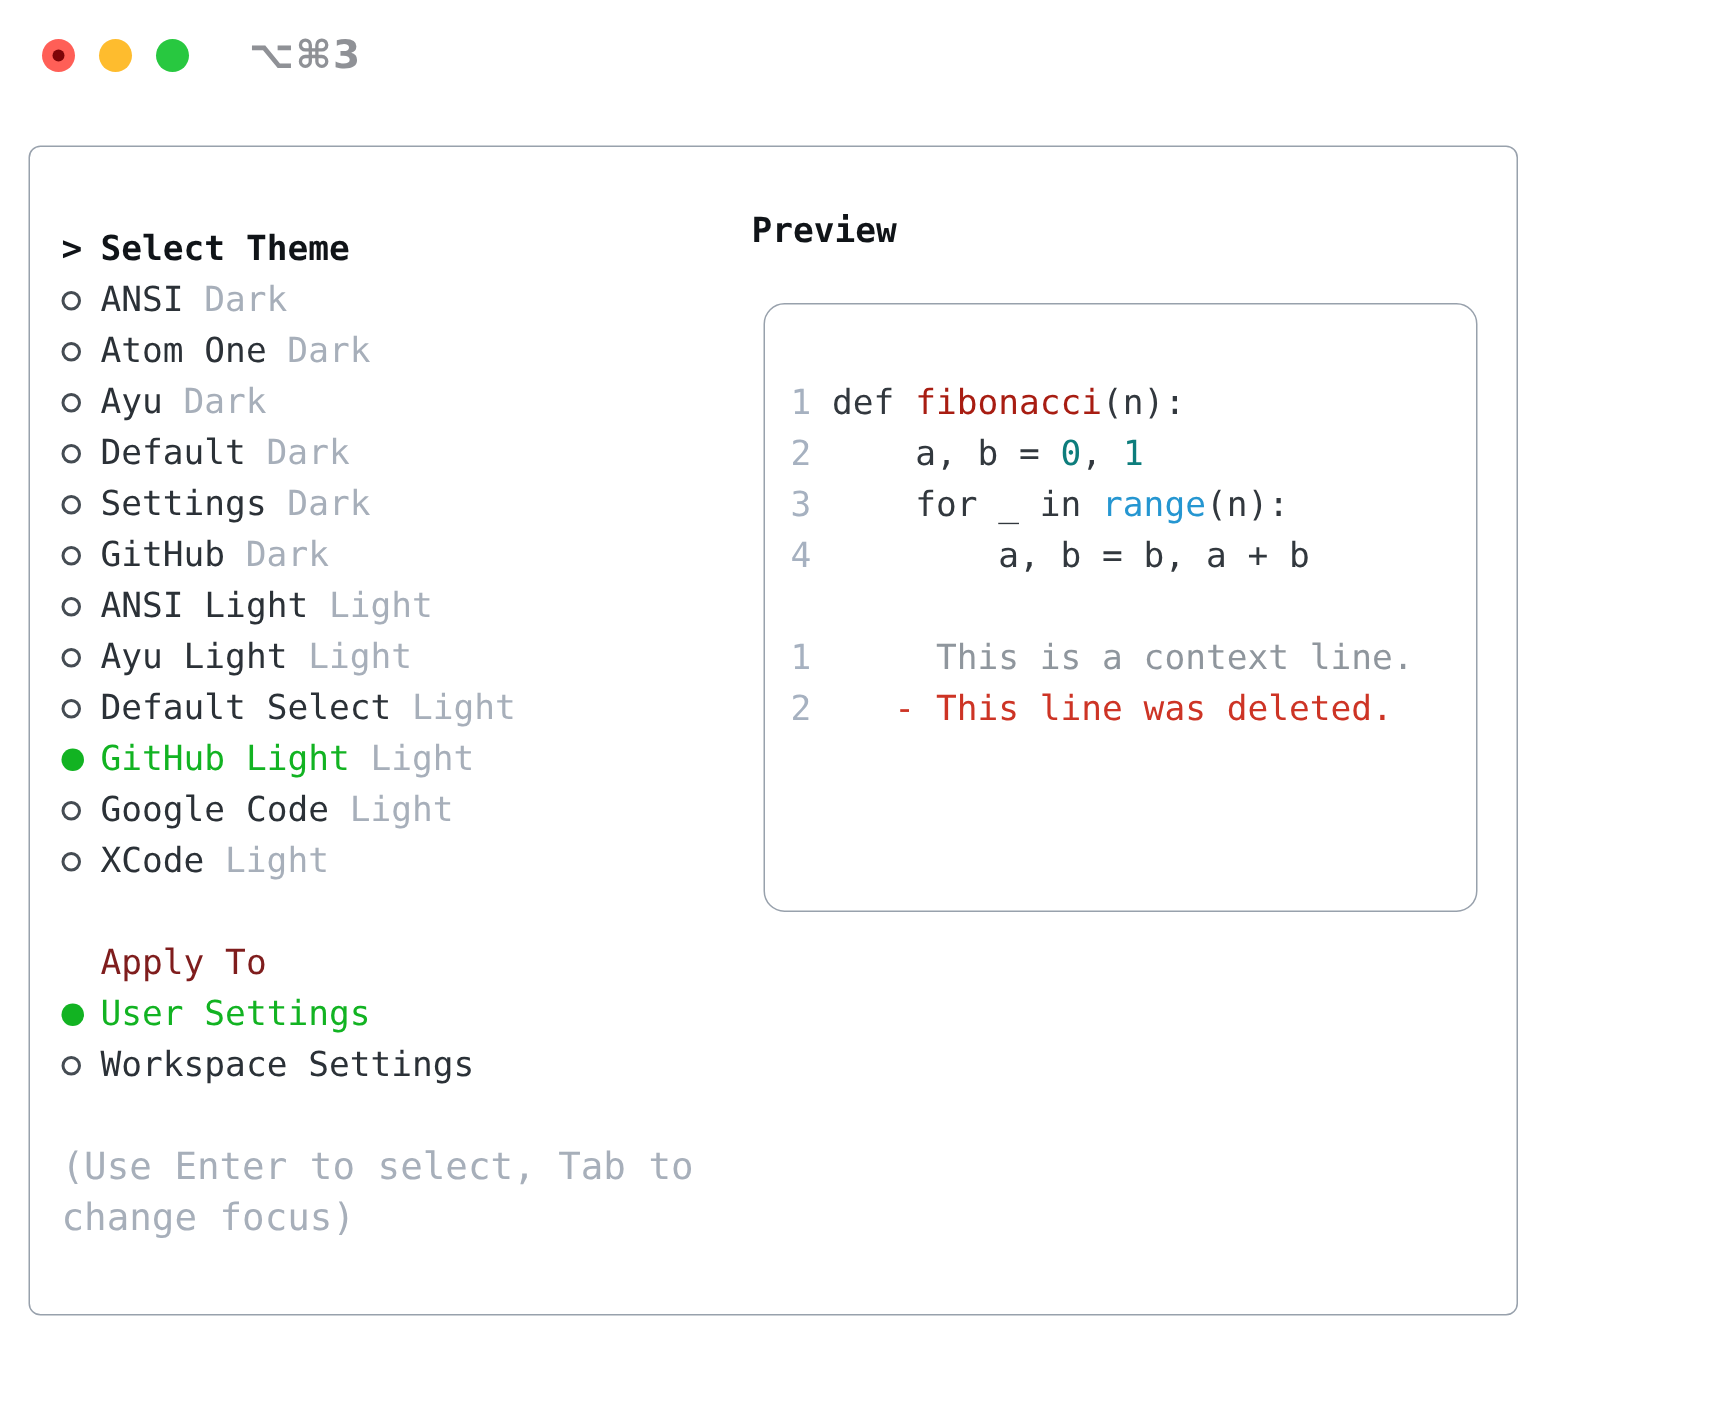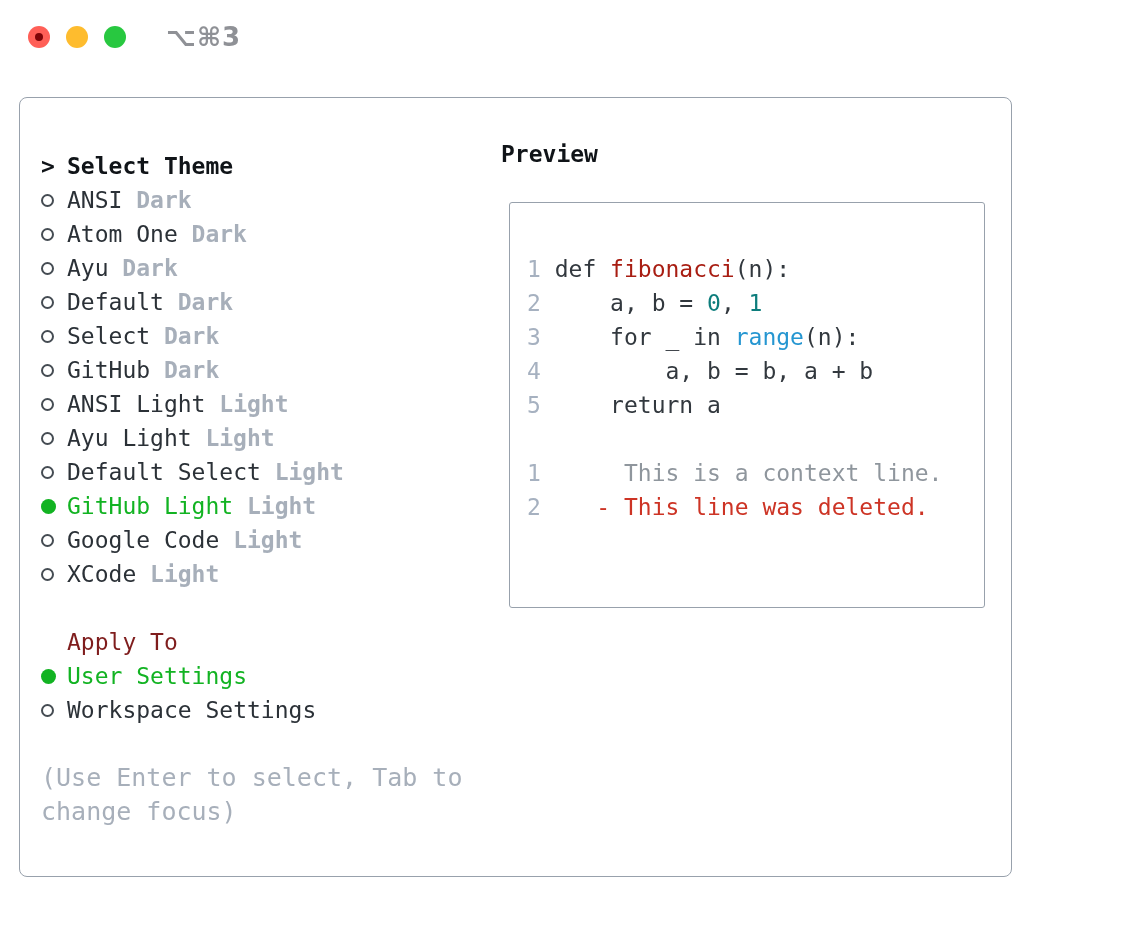--- a/index.html
+++ b/index.html
@@ -27,29 +27,29 @@
   .leftcol{position:absolute;left:21px;top:51px;width:455px;}
   .row{height:34px;display:flex;align-items:center;font-size:23px;color:var(--text-dark);}
   .marker{width:26px;display:flex;align-items:center;flex:none;}
   .cursor{font-weight:bold;color:#101418;font-size:23px;}
   .circle{width:13px;height:13px;border:2px solid #454c53;border-radius:50%;box-sizing:border-box;}
   .circle.sel{width:15px;height:15px;border:none;background:var(--accent-green);}
   .hdr{font-weight:bold;color:#101418;}
   .subhdr{color:#7f1d1d;}
   .tname{color:var(--text-dark);white-space:pre;}
   .tname.sel{color:var(--accent-green);text-align:center;}
-  .variant{color:var(--muted-gray);margin-left:13.8px;white-space:pre;font-weight:bold;}
+  .variant{color:var(--muted-gray);margin-left:13.8px;white-space:pre;}
   .spacer{height:34px;}
   .help{font-size:25px;line-height:34px;color:var(--muted-gray);width:450px;}
 
   
   .preview-label{position:absolute;left:481px;top:39px;height:34px;line-height:34px;
                  font-size:23px;font-weight:bold;color:#101418;}
   .preview-box{position:absolute;left:489px;top:104px;width:476px;height:406px;
-               border:1.5px solid var(--border-gray);border-radius:3px;box-sizing:border-box;
+               border:1.5px solid var(--border-gray);border-radius:14px;box-sizing:border-box;
                overflow:hidden;}
   .codewrap{padding:49px 0 0 17px;}
   .cl{height:34px;line-height:34px;font-size:23px;white-space:pre;}
   .lnum{color:var(--line-number-gray);}
   .tk-code{color:#32383e;}
   .tk-func{color:var(--function-red);}
   .tk-num{color:var(--number-teal);}
   .tk-builtin{color:var(--builtin-blue);}
   .d-context{color:var(--context-gray);}
   .d-deleted{color:var(--deleted-red);}
@@ -103,21 +103,21 @@
             <span class="marker">
               <span class="circle"></span>
             </span>
             <span class="tname">Default</span>
             <span class="variant">Dark</span>
           </div>
           <div class="row">
             <span class="marker">
               <span class="circle"></span>
             </span>
-            <span class="tname">Select</span>
+            <span class="tname">Settings</span>
             <span class="variant">Dark</span>
           </div>
           <div class="row">
             <span class="marker">
               <span class="circle"></span>
             </span>
             <span class="tname">GitHub</span>
             <span class="variant">Dark</span>
           </div>
           <div class="row">
@@ -192,21 +192,20 @@
     </div>
 
     <div class="preview-label">Preview</div>
 
     <div class="preview-box">
       <div class="codewrap" id="codewrap">
           <div class="cl"><span class="lnum">1 </span><span class="tk-code">def </span><span class="tk-func">fibonacci</span><span class="tk-code">(n):</span></div>
           <div class="cl"><span class="lnum">2 </span><span class="tk-code">    a, b = </span><span class="tk-num">0</span><span class="tk-code">, </span><span class="tk-num">1</span></div>
           <div class="cl"><span class="lnum">3 </span><span class="tk-code">    for _ in </span><span class="tk-builtin">range</span><span class="tk-code">(n):</span></div>
           <div class="cl"><span class="lnum">4 </span><span class="tk-code">        a, b = b, a + b</span></div>
-          <div class="cl"><span class="lnum">5 </span><span class="tk-code">    return a</span></div>
           <div class="cl"> </div>
           <div class="cl"><span class="lnum">1</span><span class="d-context">      This is a context line.</span></div>
           <div class="cl"><span class="lnum">2</span><span class="d-deleted">    - This line was deleted.</span></div>
         </div>
     </div>
 
   </div>
 </div>
 
 </body></html>

